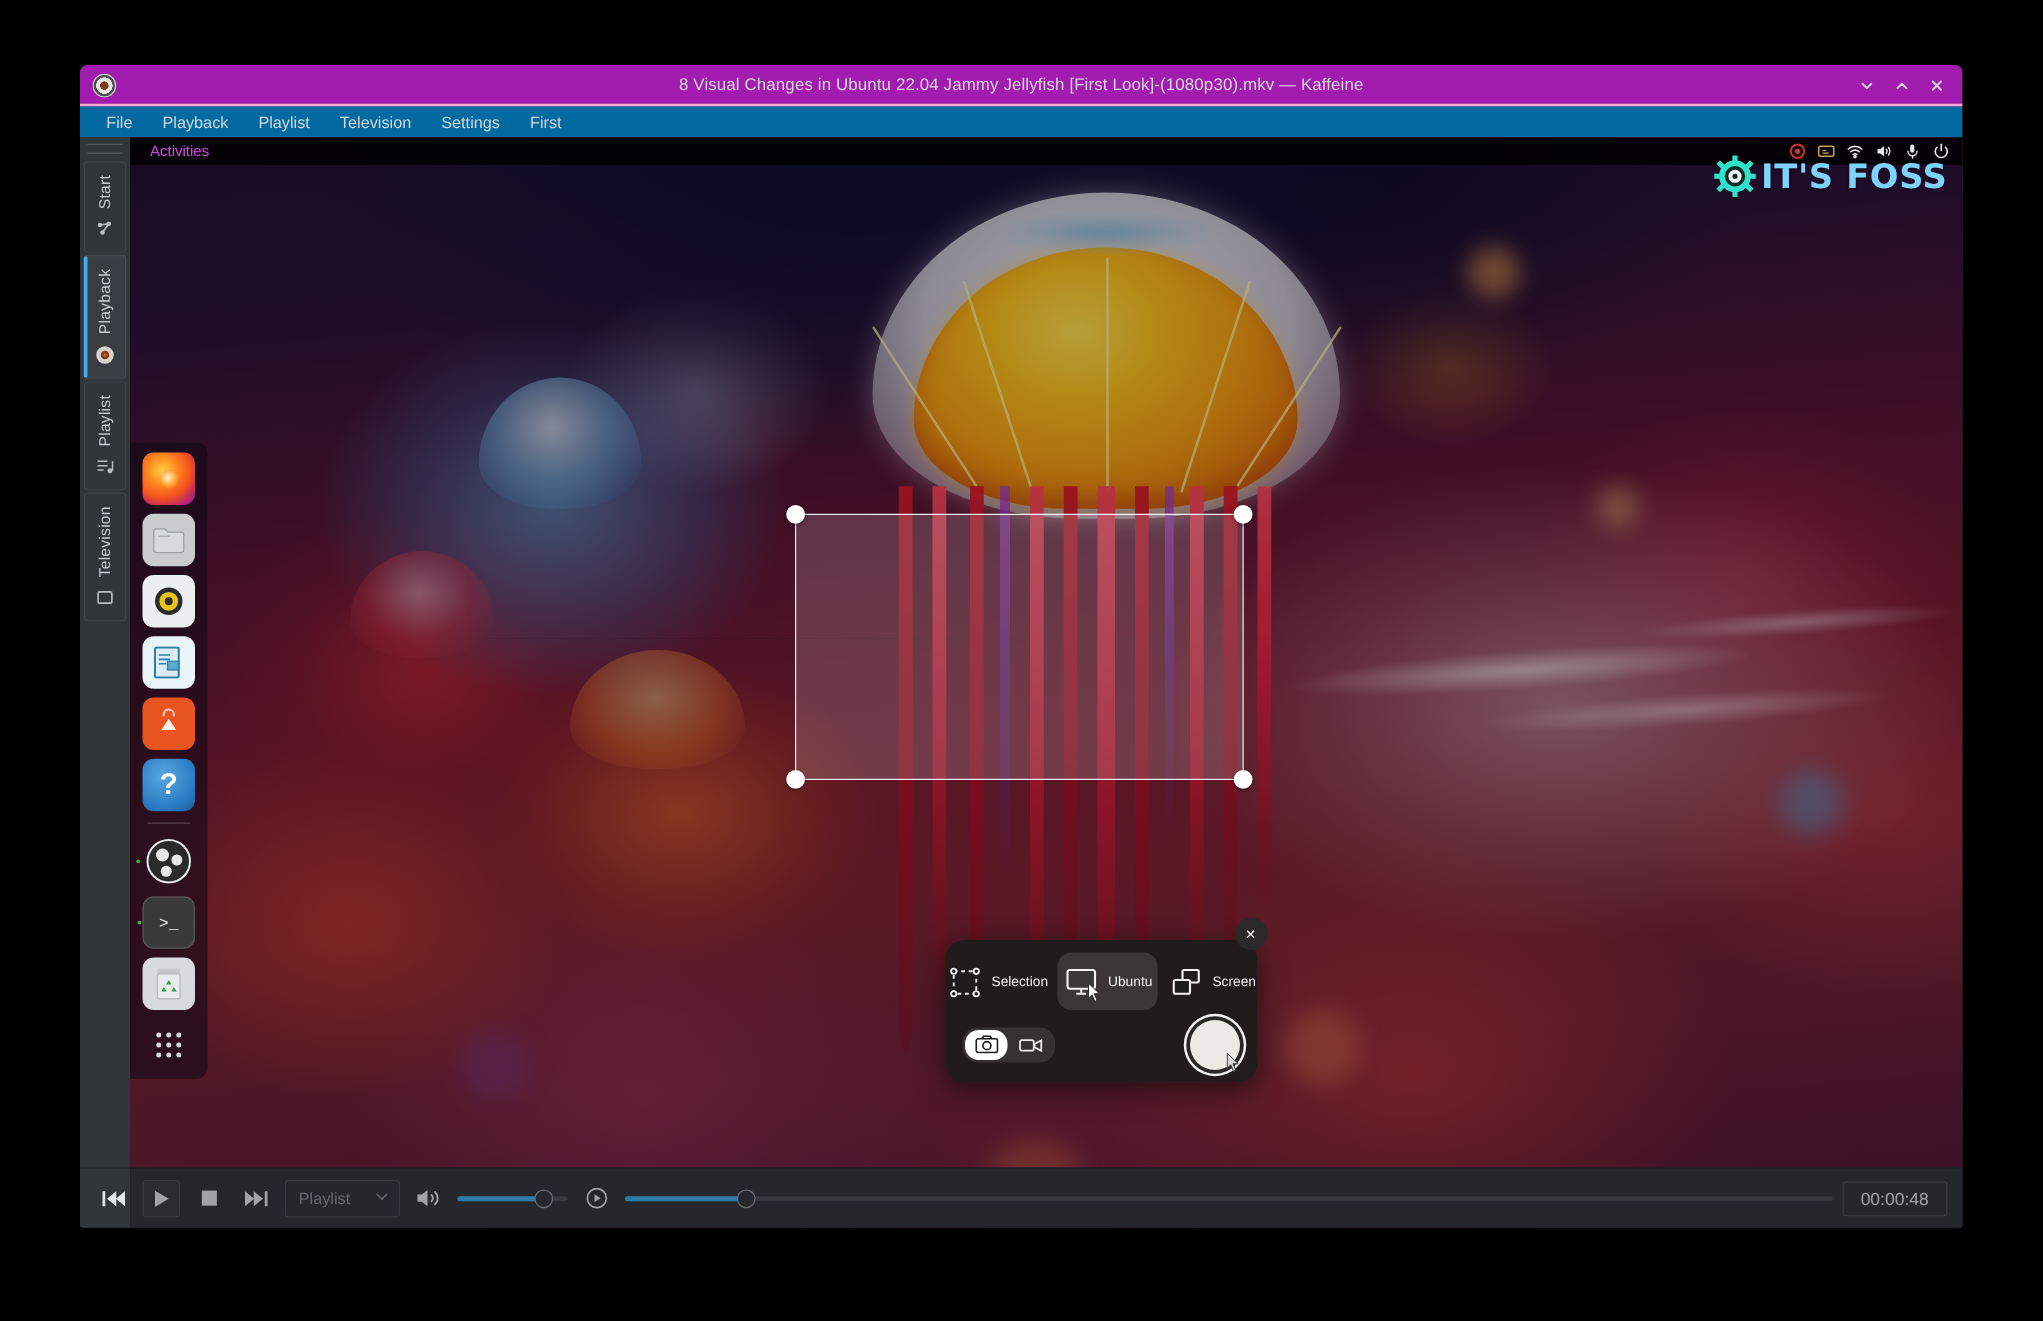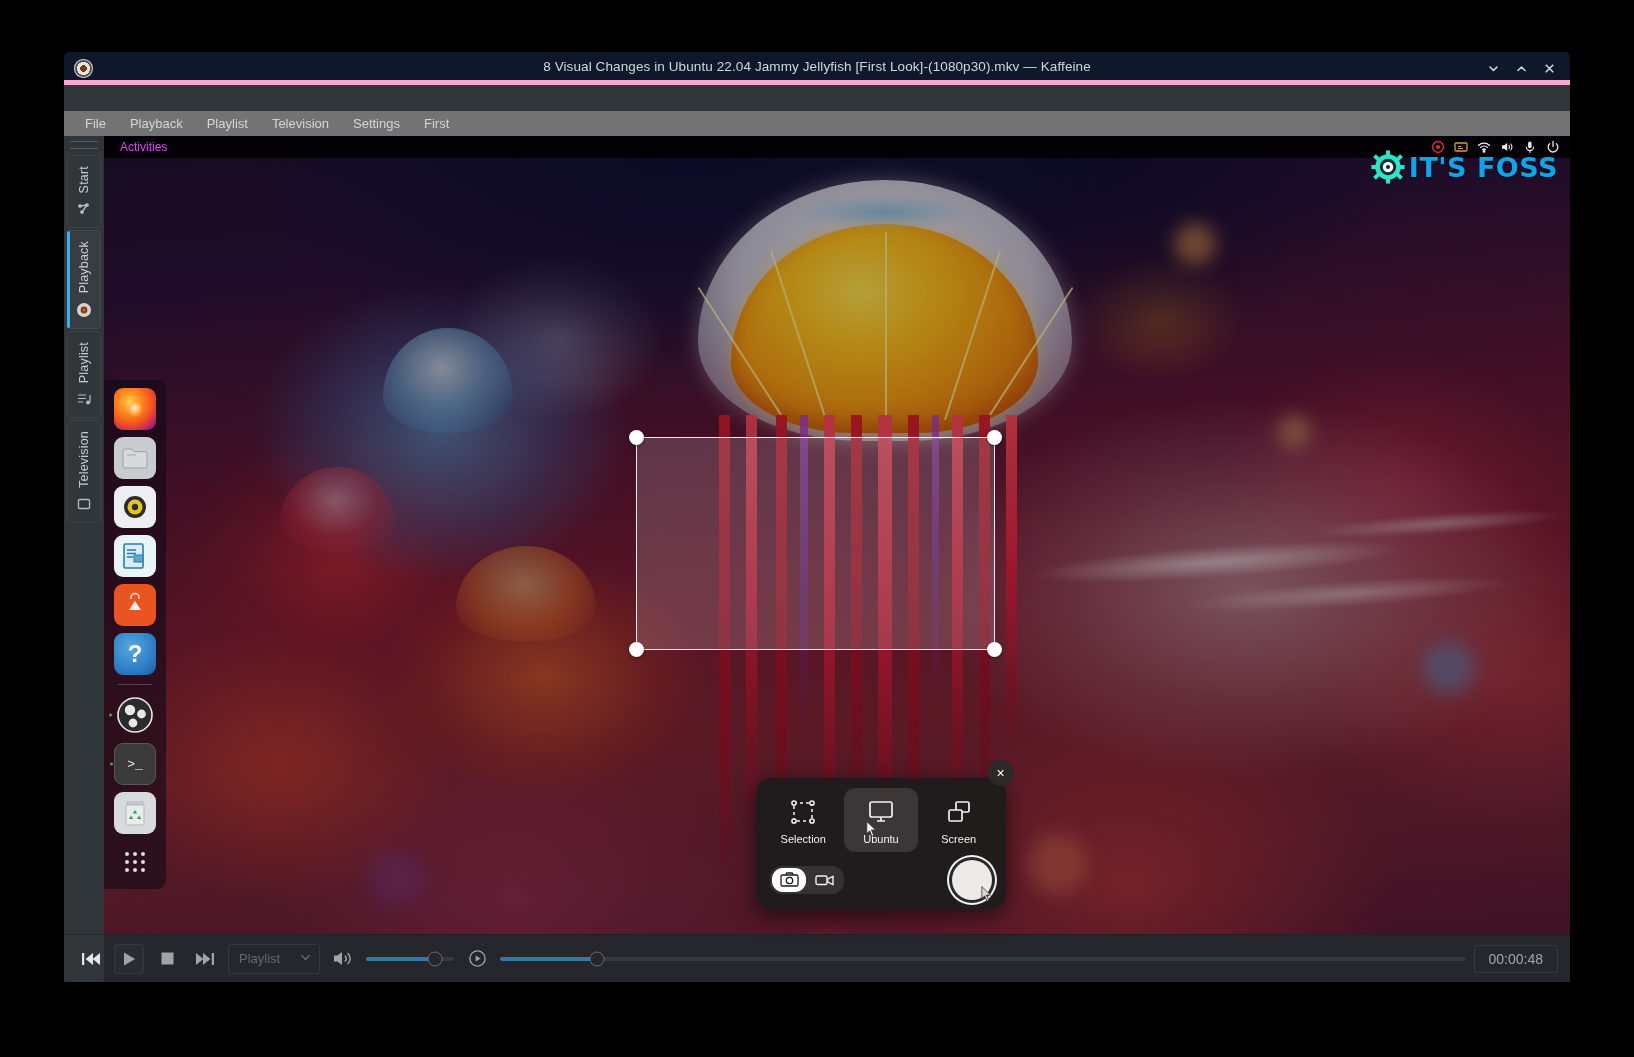--- a/index.html
+++ b/index.html
@@ -25,23 +25,23 @@
     background: #31363b;
     border-radius: 6px 6px 2px 2px;
     overflow: hidden;
     box-shadow: 0 4px 24px rgba(0,0,0,.6);
   }
 
   
   #titlebar {
     position: relative;
     height: 33px;
-    background: #0f172a;
+    background: #a21caf;
     display: flex; align-items: center;
-    border-bottom: 5px solid #f9a8d4;
+    border-bottom: 2px solid #f9a8d4;
   }
   #app-icon {
     position: absolute; left: 10px; top: 7px;
     width: 19px; height: 19px;
     border-radius: 50%;
     background: radial-gradient(circle at 50% 50%, #7a3b17 0 24%, #e8e4de 26% 48%, #4a4f55 50% 100%);
     box-shadow: inset 0 0 0 1px #d6d2cc;
   }
   #title-text {
     flex: 1;
@@ -59,25 +59,24 @@
     width: 26px; height: 26px;
     display: flex; align-items: center; justify-content: center;
     color: #cfd4d8;
     border-radius: 3px;
   }
   .wbtn svg { display:block; }
 
   
   #menubar {
     height: 25px;
-    background: #737373;
+    background: #0369a1;
     display: flex; align-items: center;
     padding-left: 10px;
     gap: 2px;
-    margin-top: 26px;
   }
   .menu-item {
     font-size: 13px;
     color: #d2d6da;
     padding: 3px 11px;
     border-radius: 3px;
     white-space: nowrap;
   }
 
   
@@ -246,21 +245,21 @@
   
   #itsfoss {
     position: absolute; right: 12px; top: 14px;
     display: flex; align-items: center; gap: 4px;
     z-index: 7;
   }
   #foss-gear { width: 34px; height: 34px; }
   #foss-text {
     font-family: "DejaVu Sans", sans-serif;
     font-weight: 700; font-size: 27px;
-    color: #0ea5e9;
+    color: #7dd3fc;
     letter-spacing: .5px;
     line-height: 1;
     text-shadow: 0 1px 2px rgba(0,0,0,.5);
     text-align: center;
   }
 
   
   #dock {
     position: absolute; left: 0; top: 28%;
     width: 62px;
@@ -312,21 +311,21 @@
     border-radius: 16px;
     padding: 10px;
     z-index: 9;
     box-shadow: 0 6px 22px rgba(0,0,0,.55);
   }
   #shot-modes { display: flex; gap: 4px; justify-content: center; }
   .mode {
     flex: 1;
     padding: 9px 4px 7px;
     border-radius: 11px;
-    display: flex; flex-direction: column; align-items: center; gap: 6px;
+    display: flex; align-items: center; gap: 6px;
     color: #f2f2f2;
     font-size: 11px;
     position: relative;
   }
   .mode.sel { background: rgba(255,255,255,.12); }
   .mode svg { display: block; }
   #shot-bottom {
     display: flex; align-items: center; justify-content: space-between;
     margin-top: 8px; padding: 0 4px;
   }

